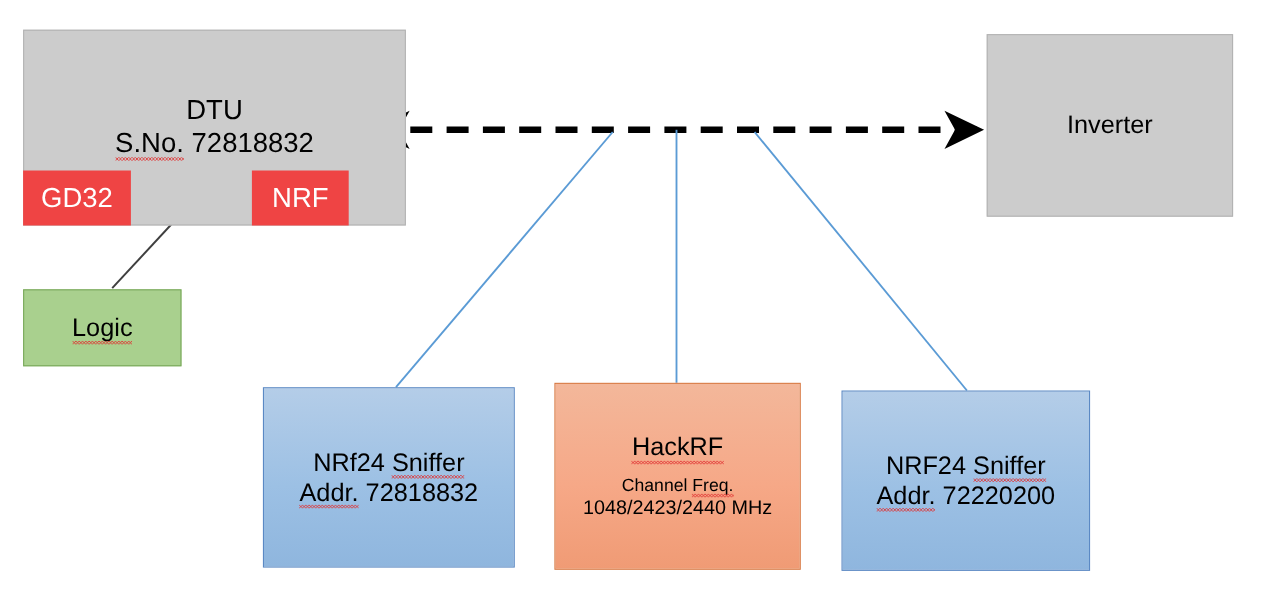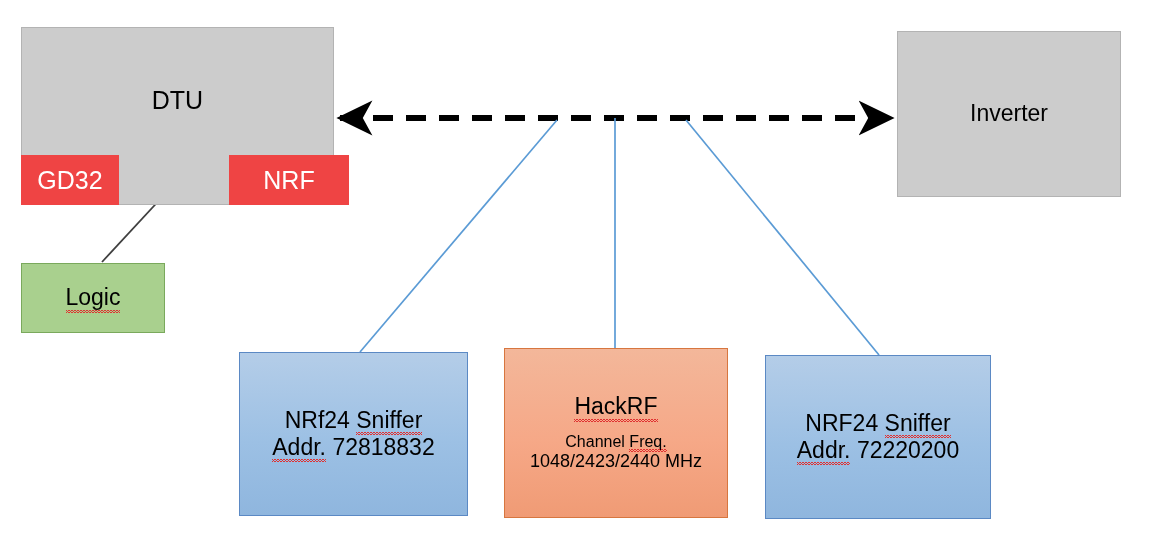--- a/index.html
+++ b/index.html
@@ -29,42 +29,42 @@
     align-items: center;
     justify-content: center;
     text-align: center;
     line-height: 1.18;
     color: #000000;
   }
 
   
   #dtu-box {
     left: 21px; top: 27px;
-    width: 313px; height: 178px;
+    width: 348px; height: 178px;
     background: #cccccc;
     border: 1px solid #b3b3b3;
     justify-content: flex-start;
     padding-top: 58px;
   }
   #dtu-box .t1 { font-size: 25px; }
   #dtu-box .t2 { font-size: 25px; }
 
   
   .chip {
     position: absolute;
     box-sizing: border-box;
     background: #ef4444;
     color: #ffffff;
     display: flex;
     align-items: center;
     justify-content: center;
     font-size: 25px;
   }
   #gd32-chip { left: 21px; top: 155px; width: 98px; height: 50px; }
-  #nrf-chip  { left: 229px; top: 155px; width: 120px; height: 50px; }
+  #nrf-chip  { left: 229px; top: 155px; width: 88px; height: 50px; }
 
   
   #logic-box {
     left: 21px; top: 263px;
     width: 144px; height: 70px;
     background: #a9d08e;
     border: 1px solid #7aa95c;
     font-size: 23px;
   }
 
@@ -140,20 +140,21 @@
 
   <line x1="102" y1="262" x2="178" y2="180" stroke="#3f3f3f" stroke-width="1.8"></line>
 
   <line x1="360" y1="352" x2="557" y2="120" stroke="#5b9bd5" stroke-width="1.7"></line>
   <line x1="615" y1="348" x2="615" y2="118" stroke="#5b9bd5" stroke-width="1.7"></line>
   <line x1="879" y1="355" x2="686" y2="120" stroke="#5b9bd5" stroke-width="1.7"></line>
 </svg>
 
 <div class="node" id="dtu-box">
   <div class="t1">DTU</div>
+  <div class="t2"><span class="sq">S.No.</span> <span>72818832</span></div>
 </div>
 
 <div class="chip" id="gd32-chip">
   <span>GD32</span>
 </div>
 
 <div class="chip" id="nrf-chip">
   <span>NRF</span>
 </div>
 

